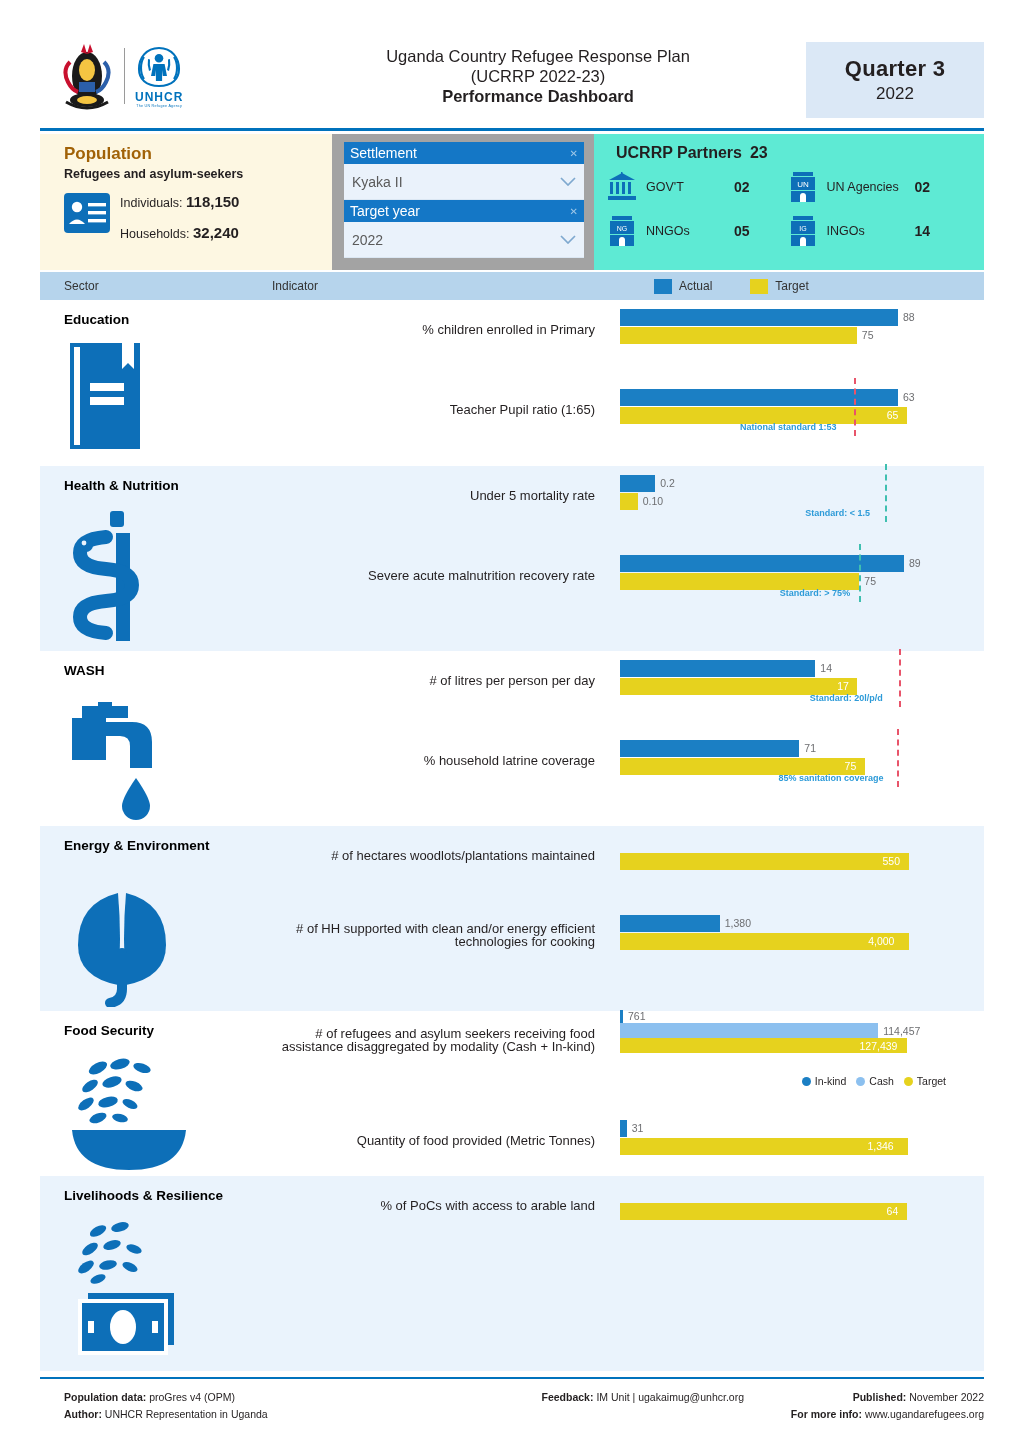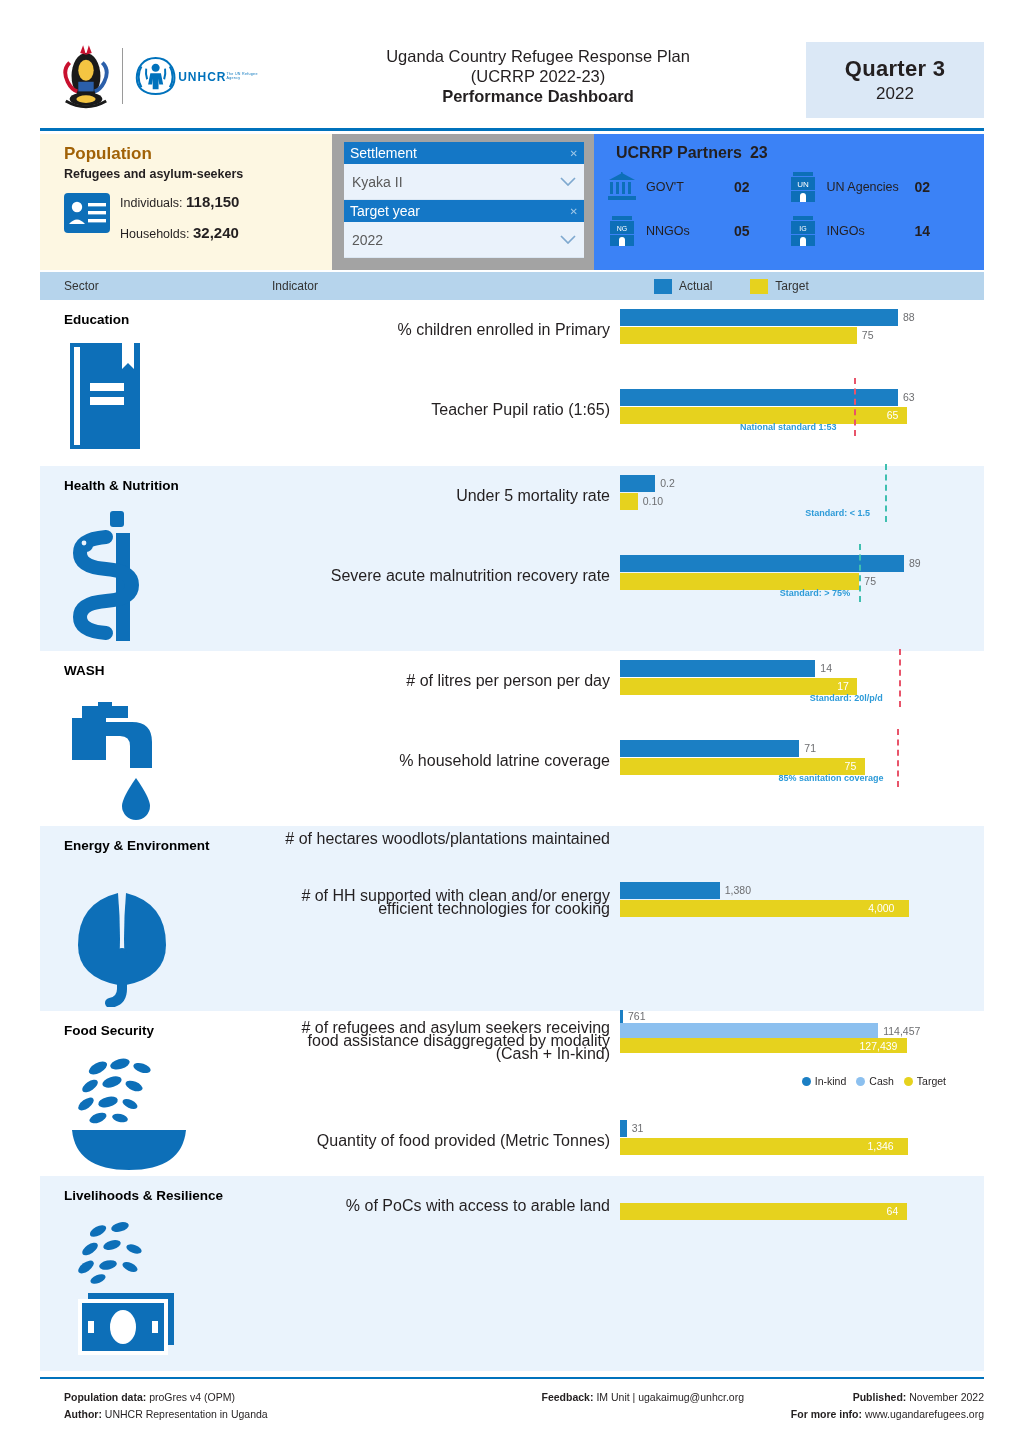--- a/index.html
+++ b/index.html
@@ -11,21 +11,21 @@
     color:#231f20;
     position:relative;
   }
   .page { position:absolute; left:40px; top:30px; width:944px; }
 
   
   .header { display:flex; align-items:stretch; height:92px; }
   .logos { display:flex; align-items:center; gap:10px; padding-left:20px; width:230px; }
   .coat { width:54px; height:72px; }
   .divider-v { width:1px; height:56px; background:#9a9a9a; }
-  .unhcr { display:flex; flex-direction:row; align-items:center; }
+  .unhcr { display:flex; flex-direction:column; align-items:center; }
   .unhcr-word { font-size:12px; font-weight:bold; letter-spacing:1px; color:#0072bc; margin-top:1px;}
   .unhcr-sub { font-size:3.6px; color:#0072bc; letter-spacing:.3px; }
   .title-block { flex:1; display:flex; flex-direction:column; align-items:center; justify-content:center; }
   .title-line { font-size:16.5px; line-height:20px; color:#231f20; }
   .title-line.bold { font-weight:bold; }
   .quarter-box {
     width:178px; background:#dbe8f6; display:flex; flex-direction:column;
     align-items:center; justify-content:center; margin-top:12px; margin-bottom:4px;
   }
   .quarter-big { font-size:22px; font-weight:bold; color:#231f20; letter-spacing:.3px;}
@@ -50,21 +50,21 @@
     display:flex; justify-content:space-between; align-items:center; height:22px;
   }
   .filter-head .x { font-size:10px; color:#9ec7e8; }
   .filter-val {
     background:#eaf2fb; color:#5a5a5a; font-size:14px; padding:6px 8px;
     display:flex; justify-content:space-between; align-items:center; height:36px;
     border-bottom:1px solid #dbe7f3;
   }
   .chev { width:16px; height:9px; }
 
-  .partners { flex:1; background:#3b82f6; padding:10px 15px 0 14px; }
+  .partners { flex:1; background:#5eead4; padding:10px 15px 0 14px; }
   .partners-title { color:#0072bc; font-size:16px; font-weight:bold; }
   .partners-title span { color:#231f20; margin-left:8px; }
   .partners-grid { display:grid; grid-template-columns:1fr 1fr; row-gap:14px; margin-top:10px; }
   .partner { display:flex; align-items:center; gap:10px; }
   .p-icon { width:28px; height:30px; flex:none; }
   .p-label { font-size:12.5px; color:#231f20; min-width:78px;}
   .p-count { font-size:14px; font-weight:bold; }
 
   
   .col-head {
@@ -83,22 +83,22 @@
   .band { position:relative; }
   .band.alt { background:#eaf3fc; }
   .band-inner { display:flex; }
   .sector-col { width:232px; padding:12px 0 0 24px; }
   .sector-name { font-size:13.5px; font-weight:bold; color:#000000; }
   .sector-icon { margin-top:14px; }
   .rows-col { flex:1; padding-top:6px; }
 
   .row { display:flex; align-items:center; }
   .indic {
-    width:348px; text-align:right; padding-right:10px;
-    font-size:16px; color:#231f20; line-height:13px;
+    width:348px; text-align:right; padding-right:25px;
+    font-size:13px; color:#231f20; line-height:13px;
   }
   .barzone { position:relative; width:320px; height:46px; }
   .bar { position:absolute; left:0; height:17px; }
   .bar.actual { top:3px; background:#1b7fc4; }
   .bar.target { top:21px; background:#e6d21e; }
   .bar.cash { background:#8cc0ef; }
   .vlabel {
     position:absolute; font-size:10.5px; color:#6d6e71; white-space:nowrap;
   }
   .vlabel.inbar { color:#ffffff; }
@@ -417,20 +417,24 @@
             <div class="sector-name">Energy &amp; Environment</div>
             <div class="sector-icon"><svg width="120" height="140" viewBox="0 0 120 140">
                 <path d="M54 26 q-40 10 -40 52 q0 32 40 40 q4-46 0-92z" fill="#0d6fb8"></path>
                 <path d="M62 26 q40 10 40 52 q0 32 -40 40 q-4-46 0-92z" fill="#0d6fb8"></path>
                 <path d="M58 86 v36 q0 12 -12 14" fill="none" stroke="#0d6fb8" stroke-width="10" stroke-linecap="round"></path>
               </svg></div>
           </div>
           <div class="rows-col">
             <div class="row">
               <div class="indic"># of hectares woodlots/plantations maintained</div>
+              <div class="barzone">
+                <div class="bar target" style="width:289.4736842105263px"></div>
+                <div class="vlabel inbar" style="left:262.4736842105263px;top:23px">550</div>
+              </div>
             </div>
             <div style="height: 34px;"></div>
             <div class="row">
               <div class="indic"># of HH supported with clean and/or energy efficient technologies for cooking</div>
               <div class="barzone">
                 <div class="bar actual" style="width:99.75903614457832px"></div>
                 <div class="vlabel" style="left:104.75903614457832px;top:5px">1,380</div>
                 <div class="bar target" style="width:289.1566265060241px"></div>
                 <div class="vlabel inbar" style="left:248.1566265060241px;top:23px">4,000</div>
               </div>

